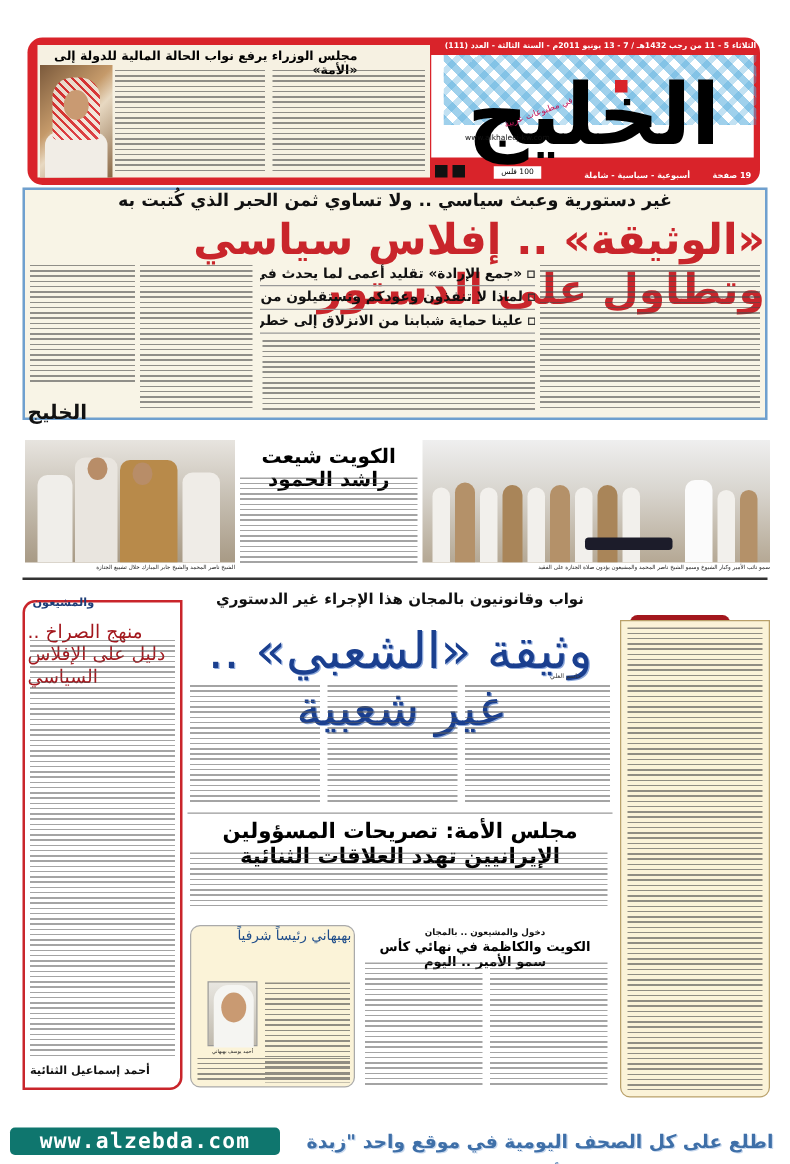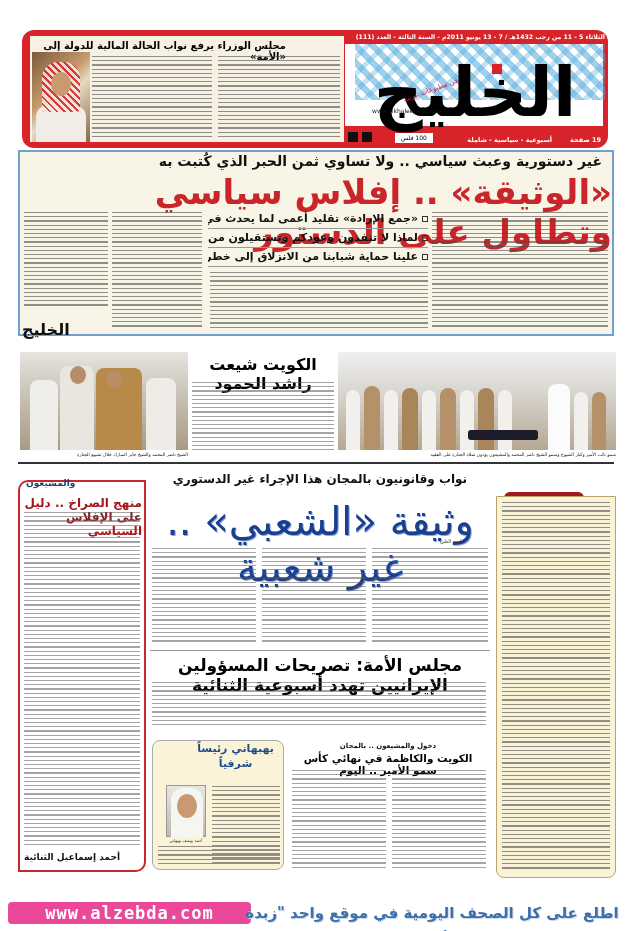--- a/index.html
+++ b/index.html
@@ -32,21 +32,21 @@
     .sq { width: 10px; height: 10px; background: #111; }
 
     .top-story-title { left: 30px; top: 40px; width: 256px; font-size: 10px; font-weight: 900; color: #000; text-align: right; }
     .top-story-photo { left: 32px; top: 52px; width: 58px; height: 90px; background: linear-gradient(135deg, #7b5a3c, #c59a6a 40%, #e8d9c2 55%, #8a6846); }
     .top-story-photo .ghutra { position:absolute; left: 10px; top: 10px; width: 38px; height: 50px; border-radius: 16px 16px 4px 4px; background: repeating-linear-gradient(45deg, #d9232a 0 2px, #f4e9e0 2px 5px); opacity: .85; }
     .top-story-photo .face { position:absolute; left: 19px; top: 20px; width: 20px; height: 24px; border-radius: 50%; background: #c99a72; }
     .top-story-photo .body { position:absolute; left: 4px; top: 54px; width: 50px; height: 36px; background: #f1ede6; border-radius: 10px 10px 0 0; }
 
     
     .lead-box { left: 18px; top: 150px; width: 596px; height: 186px; border: 2px solid #6fa0cf; background: #f8f4e6; }
-    .lead-kicker { left: 30px; top: 153px; width: 572px; font-size: 14px; font-weight: bold; text-align: right; color: #111; }
+    .lead-kicker { left: 30px; top: 153px; width: 572px; font-size: 14px; font-weight: bold; text-align: center; color: #111; }
     .lead-headline { left: 20px; top: 172px; width: 592px; font-size: 34px; font-weight: 900; text-align: right; color: #c9252b; letter-spacing: -0.5px; }
     .bullet-list { left: 208px; top: 210px; width: 220px; }
     .bullet { height: 19px; border-bottom: 1px solid #999; font-size: 11px; font-weight: bold; color: #111; text-align: right; white-space: nowrap; overflow: hidden; line-height: 18px; }
     .bullet .b-sq { display: inline-block; width: 6px; height: 6px; border: 1px solid #333; margin-left: 4px; vertical-align: middle; }
     .alkhaleej-sig { left: 22px; top: 320px; font-size: 16px; font-weight: 900; color: #111; }
 
     
     .photo-left { left: 20px; top: 352px; width: 168px; height: 98px; background: linear-gradient(180deg, #e7e4df 0%, #c8c1b5 45%, #a89a85 100%); overflow: hidden; }
     .photo-right { left: 338px; top: 352px; width: 278px; height: 98px; background: linear-gradient(180deg, #efefef 0%, #d9d6d0 40%, #b5a894 100%); overflow: hidden; }
     .person { position: absolute; bottom: 0; border-radius: 8px 8px 0 0; }
@@ -55,41 +55,41 @@
     .caption { font-size: 4.5px; color: #222; text-align: right; }
 
     .sep-line { left: 18px; top: 462px; width: 596px; height: 2px; background: #333; }
 
     
     .right-sidebar-tab { left: 504px; top: 492px; width: 80px; height: 18px; background: #a3171d; border-radius: 6px 6px 0 0; color: #fff; font-size: 9px; font-weight: bold; text-align: left; line-height: 18px; }
     .right-sidebar { left: 496px; top: 496px; width: 120px; height: 382px; background: #fbf3d8; border: 1px solid #b9a16b; border-radius: 0 0 8px 8px; }
 
     .left-op { left: 18px; top: 480px; width: 128px; height: 392px; border: 2px solid #c9252b; border-radius: 10px 0 10px 0; background: #fff; }
     .op-section { left: 26px; top: 478px; width: 112px; font-size: 9px; font-weight: bold; color: #1e3e78; text-align: left; }
-    .op-title { left: 22px; top: 496px; width: 120px; font-size: 12px; font-weight: 700; color: #a3171d; text-align: right; }
+    .op-title { left: 22px; top: 496px; width: 120px; font-size: 15px; font-weight: 400; color: #a3171d; text-align: left; }
     .op-author { left: 24px; top: 852px; width: 114px; font-size: 9px; font-weight: bold; color: #111; text-align: left; }
 
     .mid-kicker { left: 150px; top: 472px; width: 340px; font-size: 12px; font-weight: bold; text-align: center; color: #111; }
     .mid-headline { left: 150px; top: 498px; width: 340px; font-size: 40px; font-weight: 400; text-align: center; color: #1a3f8f; text-shadow: 1px 1px 0 #8ea9db; }
     .mid-author { left: 440px; top: 538px; font-size: 5px; color: #333; }
 
     .majlis-headline { left: 150px; top: 650px; width: 340px; font-size: 17px; font-weight: 900; text-align: center; color: #000; border-top: 1px solid #999; padding-top: 4px; }
 
     .behbehani-box { left: 152px; top: 740px; width: 132px; height: 130px; border: 1px solid #aaa; border-radius: 8px; background: #fbf3d8; }
-    .behbehani-title { left: 154px; top: 741px; width: 128px; font-size: 11px; font-weight: 700; color: #1e4c8a; text-align: center; line-height: 15px; padding-left: 35px; }
+    .behbehani-title { left: 154px; top: 741px; width: 128px; font-size: 11px; font-weight: 400; color: #1e4c8a; text-align: center; line-height: 15px; padding-left: 35px; }
     .behbehani-photo { left: 166px; top: 785px; width: 40px; height: 52px; background: linear-gradient(180deg, #e8e6e0 0%, #bfb9ad 100%); border: 1px solid #999; }
     .behbehani-photo .f { position:absolute; left: 10px; top: 8px; width: 20px; height: 24px; border-radius: 50%; background: #c99a72; }
     .behbehani-photo .g { position:absolute; left: 4px; top: 2px; width: 32px; height: 50px; border-radius: 12px 12px 0 0; background: #f5f5f2; }
     .behbehani-caption { left: 160px; top: 838px; width: 52px; font-size: 4px; text-align: center; color: #222; }
 
     .sports-kicker { left: 290px; top: 742px; width: 196px; font-size: 7px; font-weight: bold; text-align: center; color: #111; }
     .sports-headline { left: 290px; top: 752px; width: 196px; font-size: 10.5px; font-weight: 900; text-align: center; color: #000; }
 
     .banner { left: 0; top: 898px; width: 632px; height: 33px; }
-    .banner-url { left: 8px; top: 902px; width: 243px; height: 22px; background: #ec4899; border-radius: 4px; color: #fff; font-family: "DejaVu Sans Mono", monospace; font-weight: bold; font-size: 17px; line-height: 22px; text-align: center; direction: ltr; letter-spacing: 1px; }
+    .banner-url { left: 8px; top: 902px; width: 216px; height: 22px; background: #0f766e; border-radius: 4px; color: #fff; font-family: "DejaVu Sans Mono", monospace; font-weight: bold; font-size: 17px; line-height: 22px; text-align: center; direction: ltr; letter-spacing: 1px; }
     .banner-text { left: 236px; top: 900px; width: 392px; font-size: 15px; font-weight: 900; color: #3e6fa8; text-align: center; text-shadow: 1px 1px 0 #c9d9ee; line-height: 26px; }
   </style>
 </head>
 <body>
 
 <div class="abs masthead"></div>
 <div class="abs mast-inner-left"></div>
 <div class="abs logo-area"></div>
 <div class="abs logo-pattern"></div>
 <div class="abs logo-text">الخليج</div>
@@ -171,21 +171,21 @@
 <div class="abs filler" style="left:24px;top:512px;width:116px;height:336px;"></div>
 <div class="abs op-author">أحمد إسماعيل الثنائية</div>
 
 <div class="abs mid-kicker">نواب وقانونيون بالمجان هذا الإجراء غير الدستوري</div>
 <div class="abs mid-headline">وثيقة «الشعبي» .. غير شعبية</div>
 <div class="abs mid-author">جاسم العلي</div>
 <div class="abs filler" style="left:152px;top:548px;width:104px;height:96px;"></div>
 <div class="abs filler" style="left:262px;top:548px;width:104px;height:96px;"></div>
 <div class="abs filler" style="left:372px;top:548px;width:116px;height:96px;"></div>
 
-<div class="abs majlis-headline">مجلس الأمة: تصريحات المسؤولين الإيرانيين تهدد أسبوعية الثنائية</div>
+<div class="abs majlis-headline">مجلس الأمة: تصريحات المسؤولين الإيرانيين تهدد العلاقات الثنائية</div>
 <div class="abs filler" style="left:152px;top:682px;width:334px;height:44px;"></div>
 
 <div class="abs behbehani-box"></div>
 <div class="abs behbehani-title">
   <div>بهبهاني رئيساً شرفياً</div>
 </div>
 <div class="abs behbehani-photo">
   <div class="g"></div>
     <div class="f"></div>
 </div>

